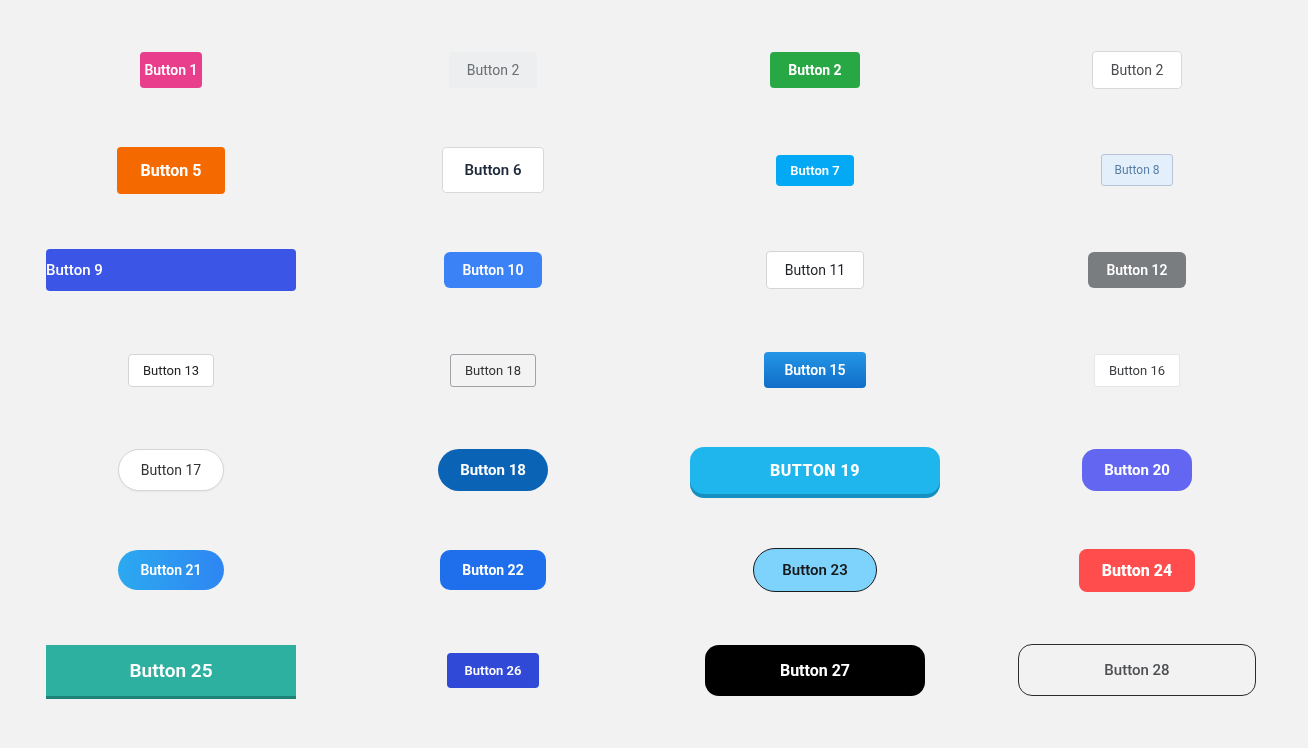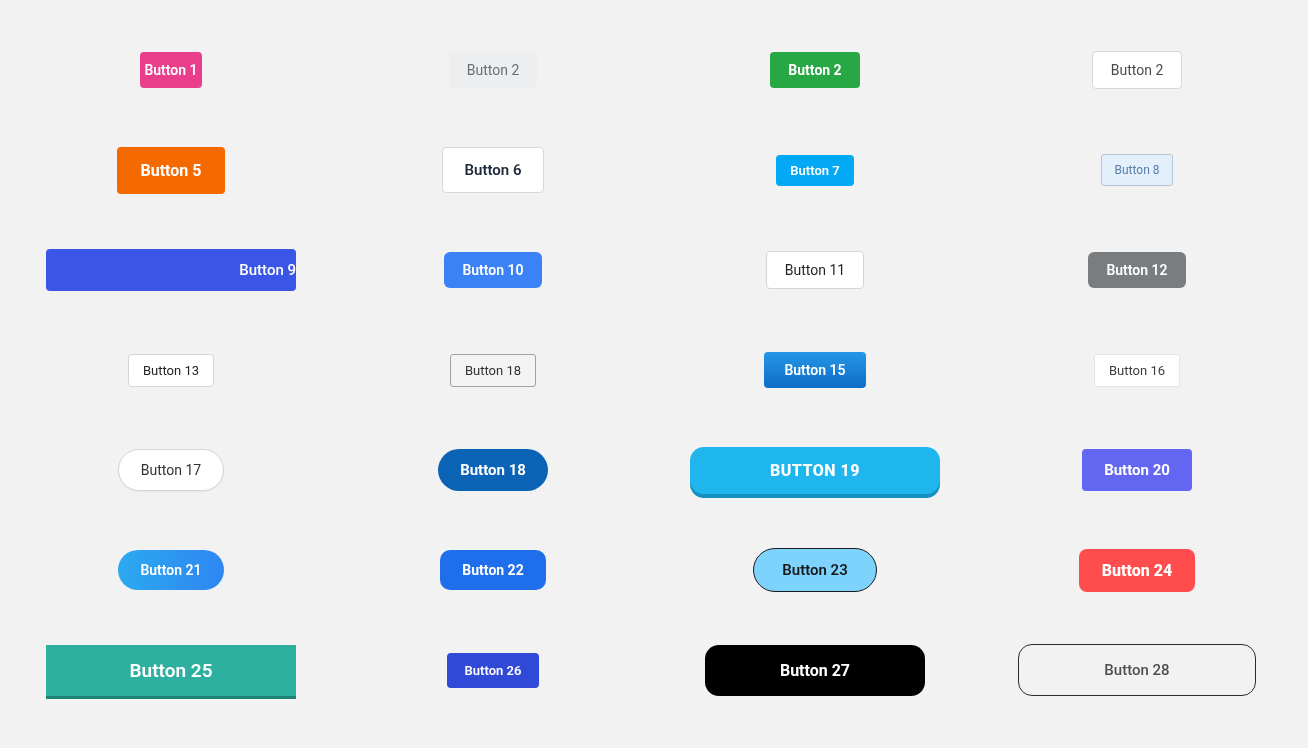--- a/index.html
+++ b/index.html
@@ -112,21 +112,21 @@
   
   .btn-9 {
     background: #3b55e6;
     color: #fff;
     font-size: 15px;
     font-weight: 500;
     border: none;
     border-radius: 4px;
     padding: 12px 0;
     width: 250px;
-    text-align: right;
+    text-align: left;
   }
   .btn-10 {
     background: #3b82f6;
     color: #fff;
     font-size: 14px;
     font-weight: 600;
     border: none;
     border-radius: 6px;
     padding: 10px 18px;
   }
@@ -214,21 +214,21 @@
     padding: 14px 0;
     width: 250px;
     box-shadow: 0 4px 0 #1590c1;
   }
   .btn-20 {
     background: #6366f1;
     color: #fff;
     font-size: 15px;
     font-weight: 700;
     border: none;
-    border-radius: 4px;
+    border-radius: 14px;
     padding: 12px 22px;
   }
 
   
   .btn-21 {
     background: linear-gradient(90deg,#2ca9f0 0%, #2e86f2 100%);
     color: #fff;
     font-size: 14px;
     font-weight: 600;
     border: none;

